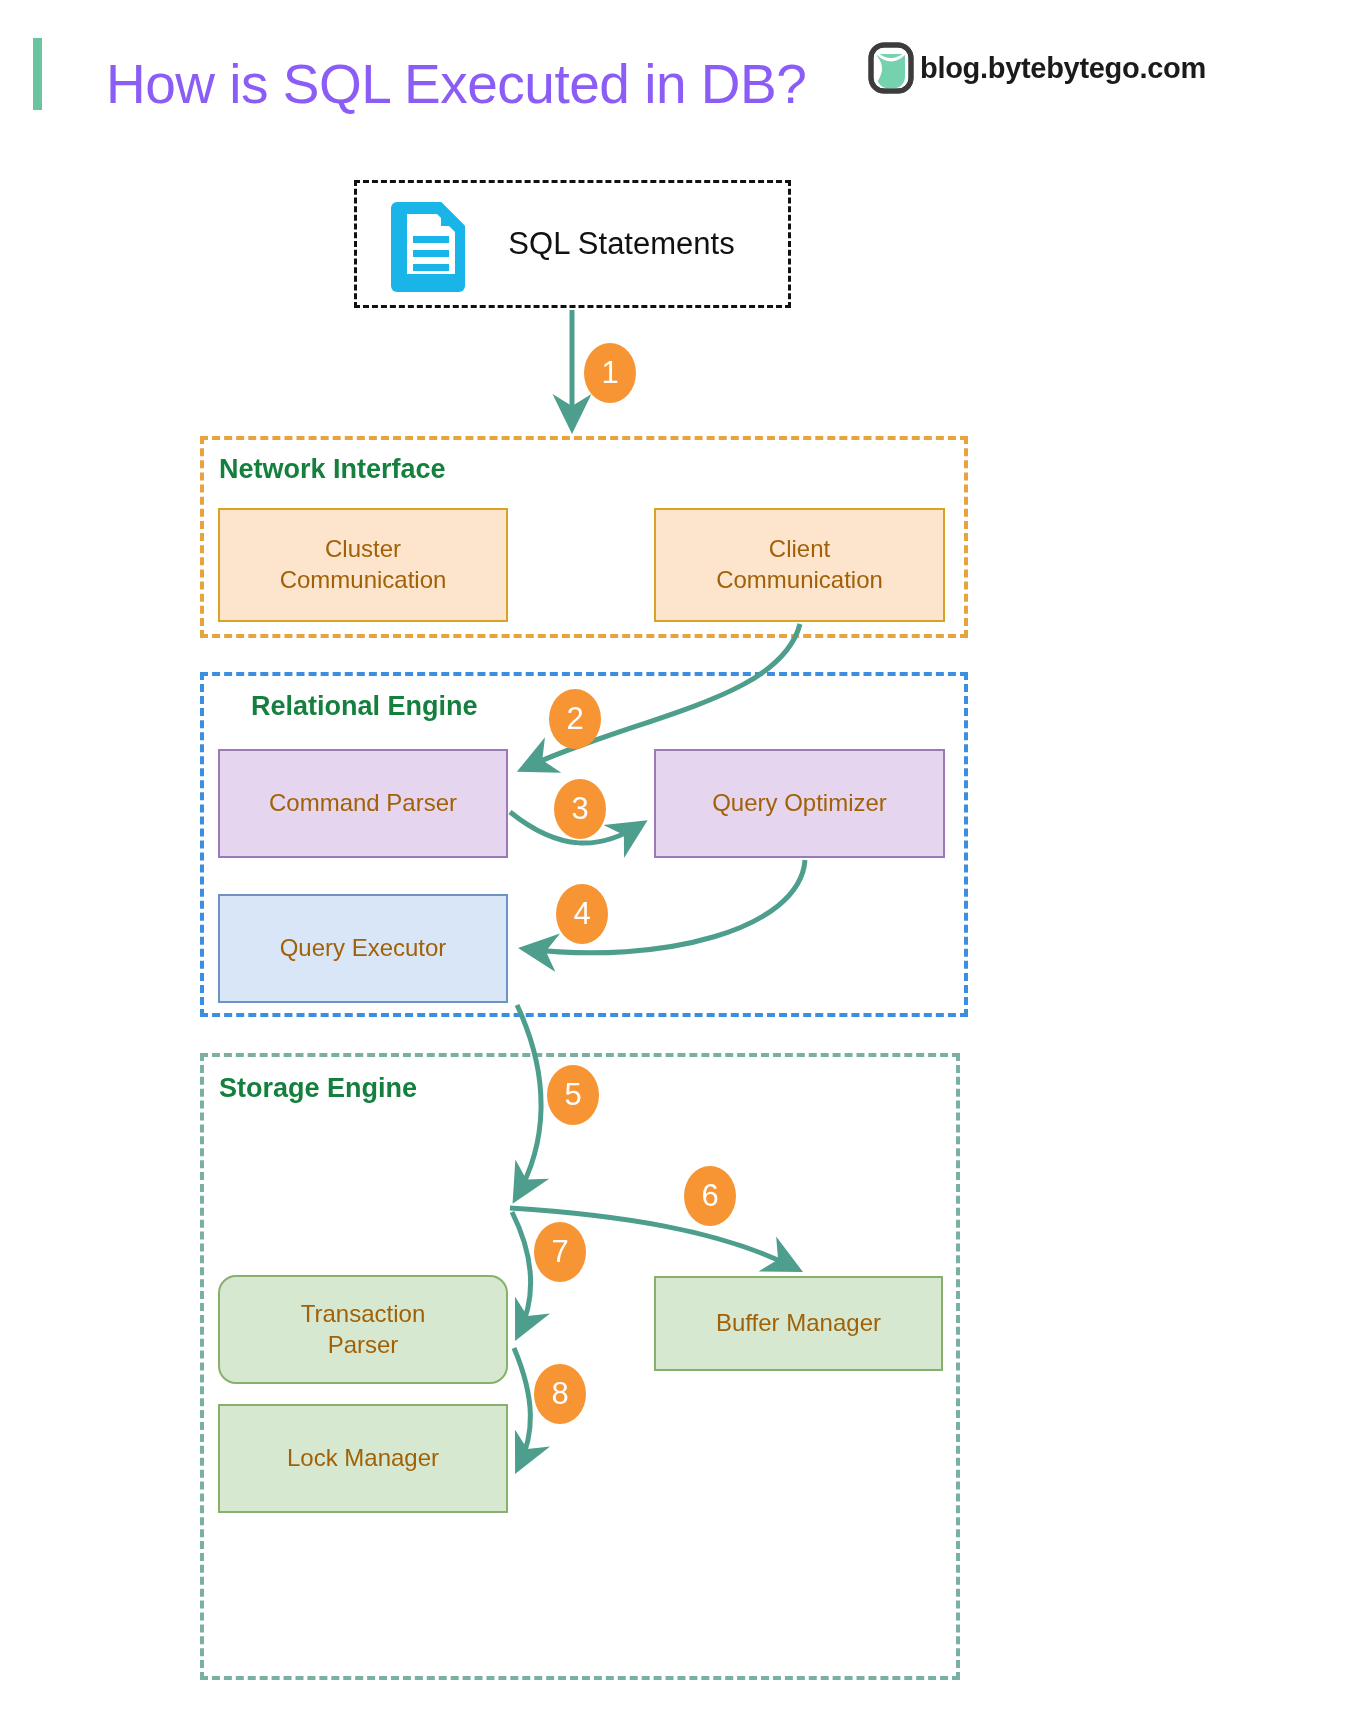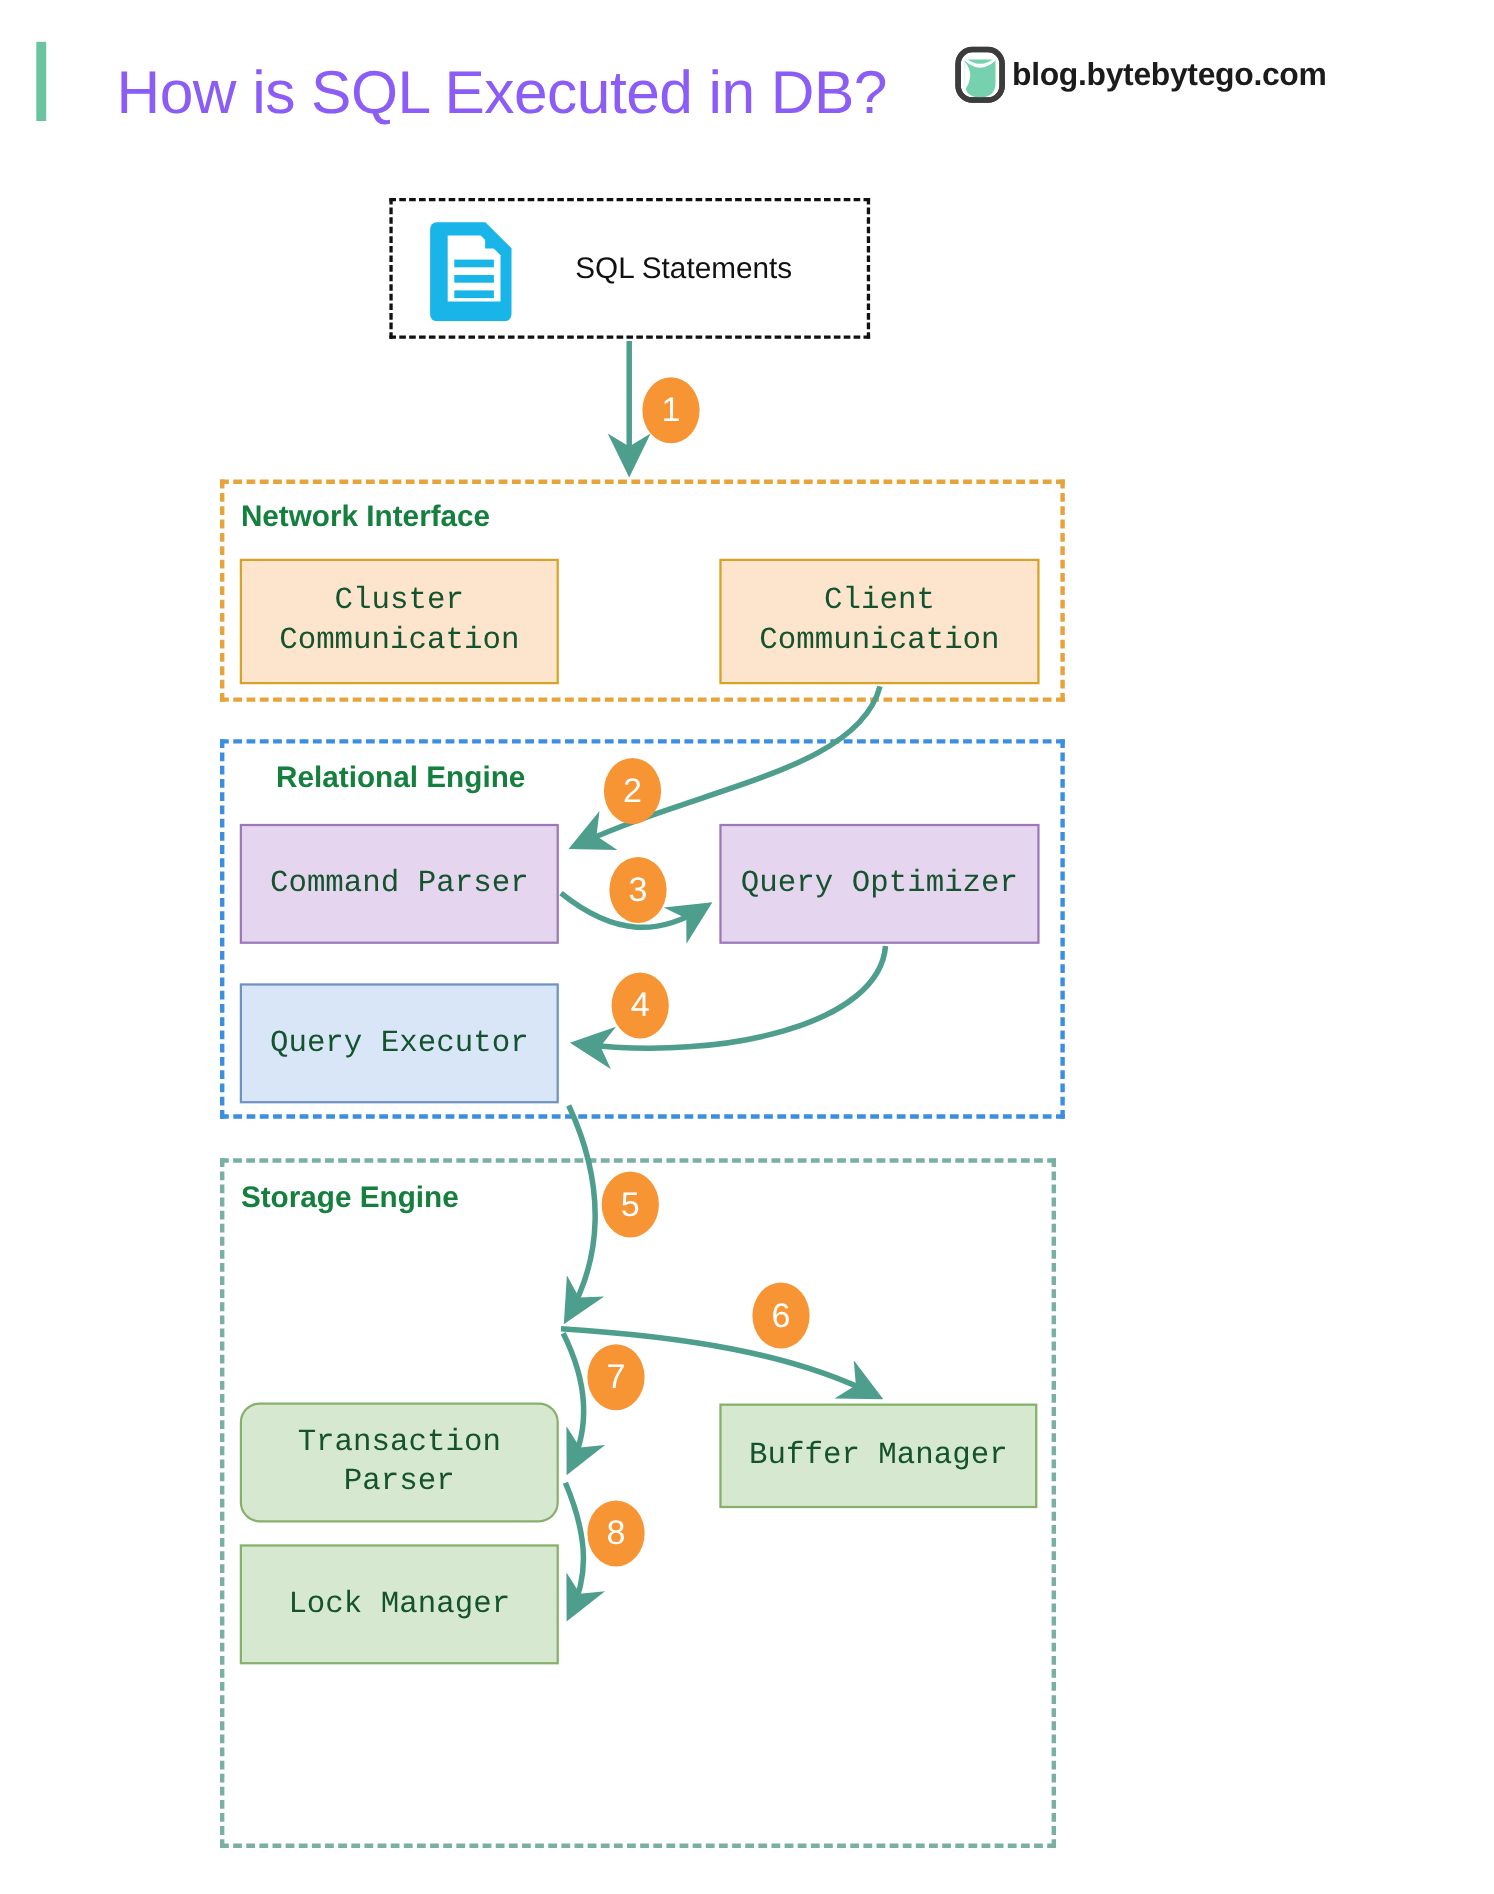--- a/index.html
+++ b/index.html
@@ -74,25 +74,24 @@
     color: #15803d;
     white-space: nowrap;
   }
   .node {
     position: absolute;
     box-sizing: border-box;
     display: flex;
     align-items: center;
     justify-content: center;
     text-align: center;
-    font-size: 28px;
-    color: #14532d;
+    font-size: 24px;
+    color: #a16207;
     line-height: 1.28;
     padding: 4px;
-    font-family: Liberation Mono, monospace;
   }
 
   
   .g-dashed-orange { border: 4px dashed #E8A33D; }
   .g-dashed-blue   { border: 4px dashed #3C8FE0; }
   .g-dashed-green  { border: 4px dashed #79B0A3; }
 
   
   .n-orange { background: #FCE4CD; border: 2px solid #D6A327; }
   .n-purple { background: #E5D5EE; border: 2px solid #9B79B6; }
@@ -113,21 +112,21 @@
   }
   .doc-icon {
     margin-left: 32px;
     width: 84px;
     height: 96px;
     flex: 0 0 auto;
   }
   .sql-label {
     flex: 1 1 auto;
     text-align: center;
-    font-size: 27px;
+    font-size: 31px;
     color: #111111;
     padding-right: 18px;
     white-space: nowrap;
   }
 
   
   .step {
     position: absolute;
     width: 52px;
     height: 60px;

